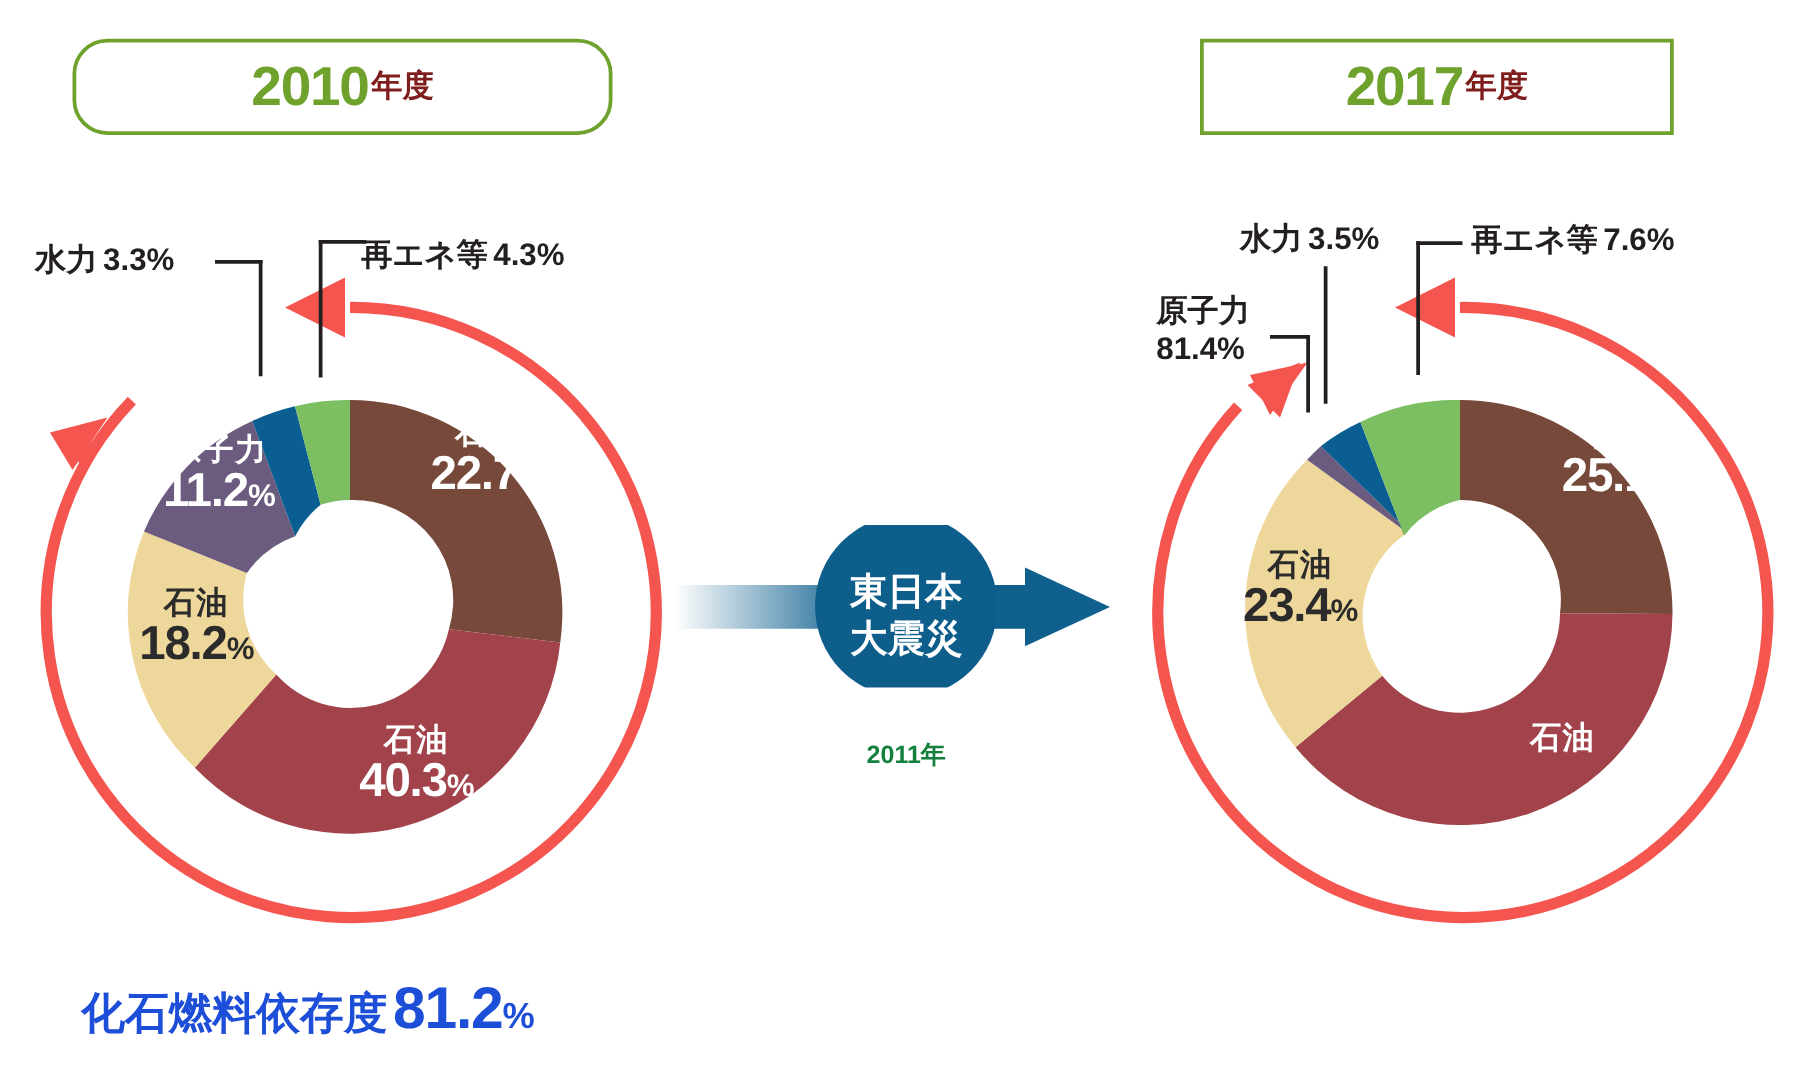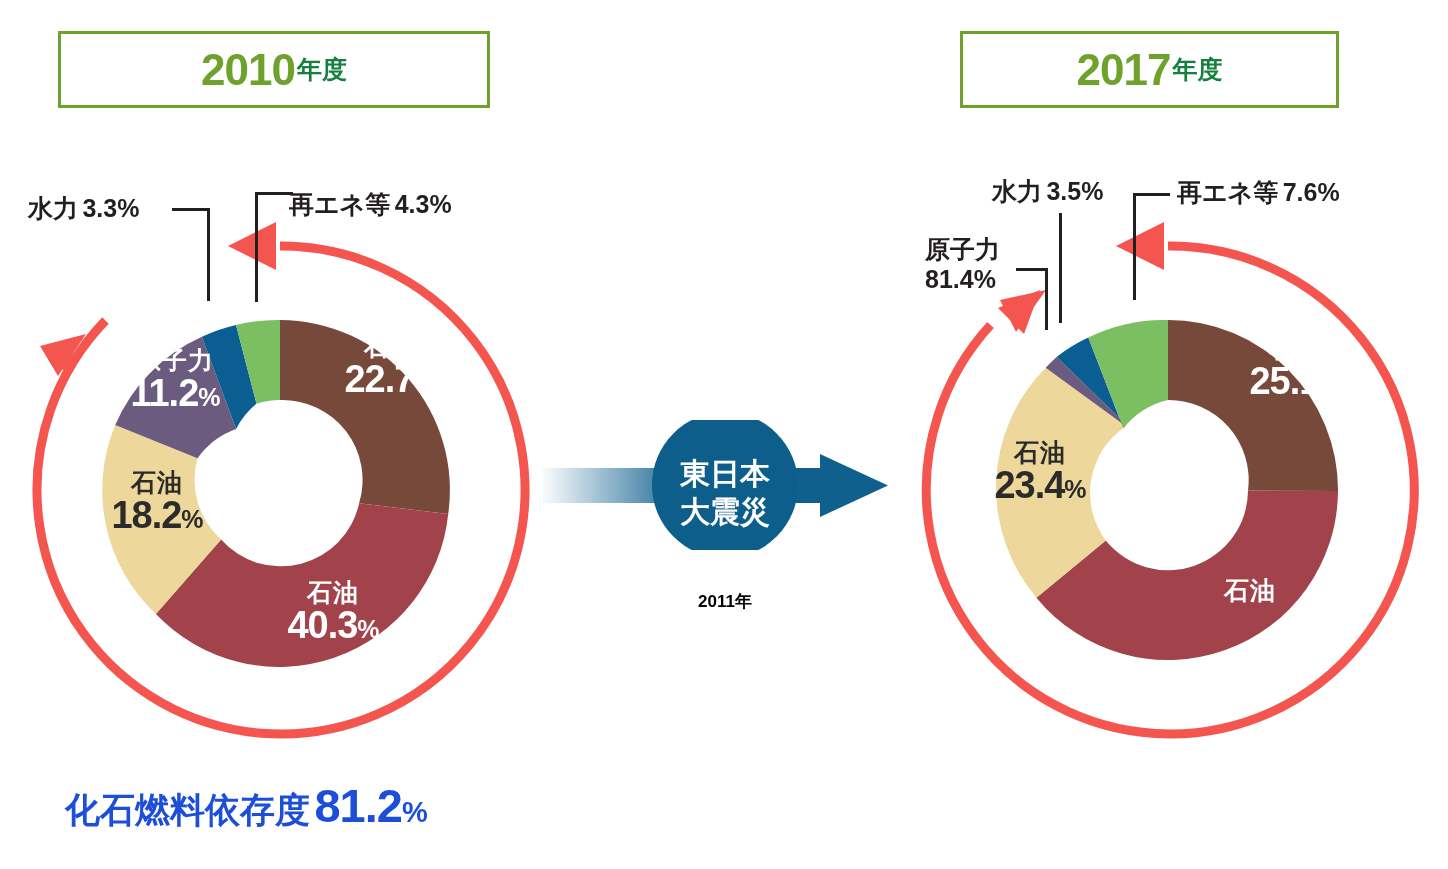--- a/index.html
+++ b/index.html
@@ -10,21 +10,21 @@
   }
   .stage{position:absolute;inset:0;}
   .abs{position:absolute;}
 
   
   .year-box{
     position:absolute;border:3px solid #6FA22C;background:#fff;
     display:flex;align-items:center;justify-content:center;box-sizing:border-box;
   }
   .year-box .yr{color:#6FA22C;font-weight:bold;font-size:44px;letter-spacing:-1px;line-height:1;}
-  .year-box .nd{color:#15803d;font-weight:bold;font-size:25px;line-height:1;padding-left:2px;}
+  .year-box .nd{color:#7f1d1d;font-weight:bold;font-size:25px;line-height:1;padding-left:2px;}
 
   
   .callout{position:absolute;color:#231f20;font-weight:bold;white-space:nowrap;line-height:1.18;}
   .callout .nm{font-size:25px;}
   .callout .vl{font-size:25px;}
 
   
   .lline{position:absolute;background:#231f20;}
 
   
@@ -37,28 +37,28 @@
 
   
   .summary{position:absolute;white-space:nowrap;color:#1d4ed8;font-weight:bold;}
   .summary .sname{font-size:35px;}
   .summary .sval{font-size:47px;letter-spacing:-1px;}
   .summary .spct{font-size:29px;}
   .quake-text{
     position:absolute;color:#ffffff;font-weight:bold;font-size:30px;line-height:1.25;
     text-align:center;white-space:nowrap;
   }
-  .quake-year{position:absolute;color:#000000;font-weight:bold;font-size:17px;white-space:nowrap;text-align:center;}
+  .quake-year{position:absolute;color:#15803d;font-weight:bold;font-size:20px;white-space:nowrap;text-align:center;}
 </style>
 </head>
 <body>
 
 <div class="stage">
 
-  <div class="year-box" style="left:58px;top:31px;width:432px;height:77px;">
+  <div class="year-box" style="left:58px;top:31px;width:432px;height:77px;border-radius:28px;">
     <span class="yr">2010</span>
     <span class="nd">年度</span>
   </div>
 
   <div class="year-box" style="left:960px;top:31px;width:379px;height:77px;">
     <span class="yr">2017</span>
     <span class="nd">年度</span>
   </div>
 
   <svg class="abs" style="left:0px;top:150px;" width="560" height="620" viewBox="0 0 560 620">

